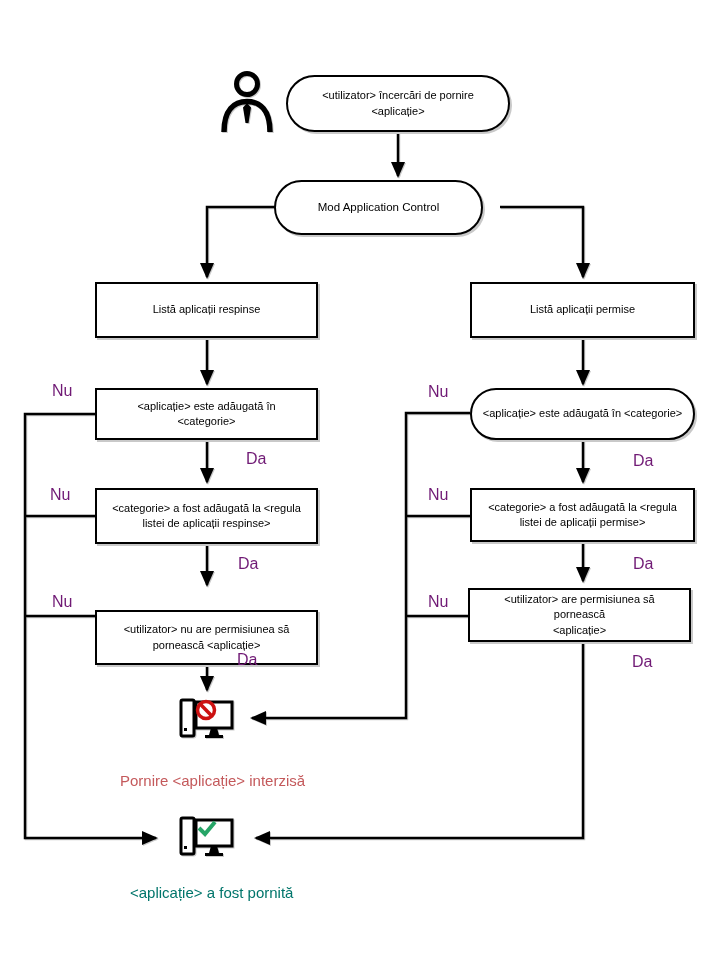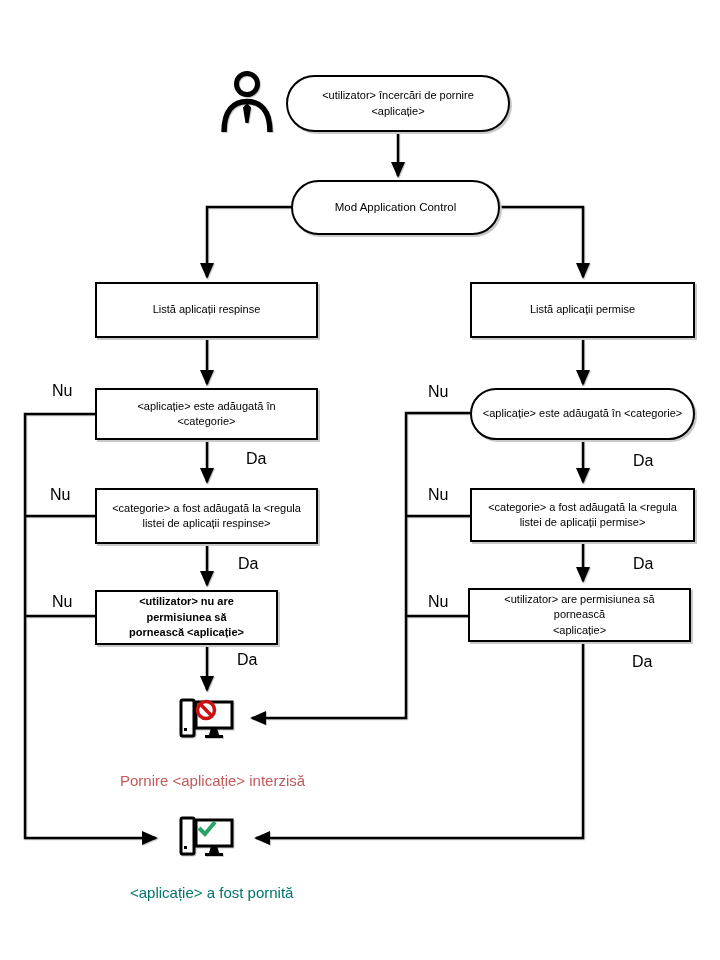--- a/index.html
+++ b/index.html
@@ -9,21 +9,21 @@
   }
   .node{
     position:absolute;box-sizing:border-box;background:#fff;
     border:2.5px solid var(--line,#000);
     box-shadow:2px 2px 0 var(--shadow,#c9c9c9);
     display:flex;align-items:center;justify-content:center;
     text-align:center;font-size:11px;line-height:1.4;
     white-space:pre-line;padding:8px 10px;
   }
   .stadium{border-radius:30px;}
-  .lbl{position:absolute;font-size:16px;color:#000000;}
+  .lbl{position:absolute;font-size:16px;color:#701a75;}
   .caption{position:absolute;font-size:15px;white-space:pre;margin-top:14px;}
   .caption.denied{color:var(--denied-text,#c4595b);}
   .caption.allowed{color:var(--allowed-text,#00756b);text-align:center;}
   .icon{position:absolute;}
   #wires, .icon svg{filter:drop-shadow(1.5px 1.5px 0 var(--shadow,#c9c9c9));}
   #wires{position:absolute;left:0;top:0;}
   #wires polyline, #wires line{fill:none;stroke:var(--line,#000);stroke-width:2.5;}
 </style>
 </head>
 <body>
@@ -60,21 +60,21 @@
       <circle cx="27" cy="14" r="10.5" fill="none" stroke="#000" stroke-width="5"></circle>
       <path d="M4,62 C4,40 14,31.5 27,31.5 C40,31.5 50,40 50,62" fill="none" stroke="#000" stroke-width="5.5"></path>
       <path d="M27,33 L31,37.5 L28.5,53 L25.5,53 L23,37.5 Z" fill="#000"></path>
     </svg>
   </div>
 
   <div class="node stadium" style="left:286px;top:75px;width:224px;height:57px;">
        <span>&lt;utilizator&gt; încercări de pornire
 &lt;aplicație&gt;</span></div>
 
-  <div class="node stadium" style="left:291px;top:180px;width:209px;height:55px;font-size:11.5px;">
+  <div class="node stadium" style="left:274px;top:180px;width:209px;height:55px;font-size:11.5px;">
        <span>Mod Application Control</span></div>
 
   <div class="node" style="left:470px;top:282px;width:225px;height:56px;">
        <span>Listă aplicații permise</span></div>
 
   <div class="node" style="left:95px;top:282px;width:223px;height:56px;">
        <span>Listă aplicații respinse</span></div>
 
   <div class="node" style="left:95px;top:388px;width:223px;height:52px;">
        <span>&lt;aplicație&gt; este adăugată în &lt;categorie&gt;</span></div>
@@ -83,21 +83,21 @@
        <span>&lt;aplicație&gt; este adăugată în &lt;categorie&gt;</span></div>
 
   <div class="node" style="left:95px;top:488px;width:223px;height:56px;">
        <span>&lt;categorie&gt; a fost adăugată la &lt;regula
 listei de aplicații respinse&gt;</span></div>
 
   <div class="node" style="left:470px;top:488px;width:225px;height:54px;">
        <span>&lt;categorie&gt; a fost adăugată la &lt;regula
 listei de aplicații permise&gt;</span></div>
 
-  <div class="node" style="left:95px;top:590px;width:183px;height:55px;font-weight:bold;">
+  <div class="node" style="left:95px;top:610px;width:223px;height:55px;">
        <span>&lt;utilizator&gt; nu are permisiunea să
 pornească &lt;aplicație&gt;</span></div>
 
   <div class="node" style="left:468px;top:588px;width:223px;height:54px;">
        <span>&lt;utilizator&gt; are permisiunea să pornească
 &lt;aplicație&gt;</span></div>
 
   <span class="lbl" style="left:52px;top:382px;">Nu</span>
   <span class="lbl" style="left:50px;top:486px;">Nu</span>
   <span class="lbl" style="left:52px;top:593px;">Nu</span>

